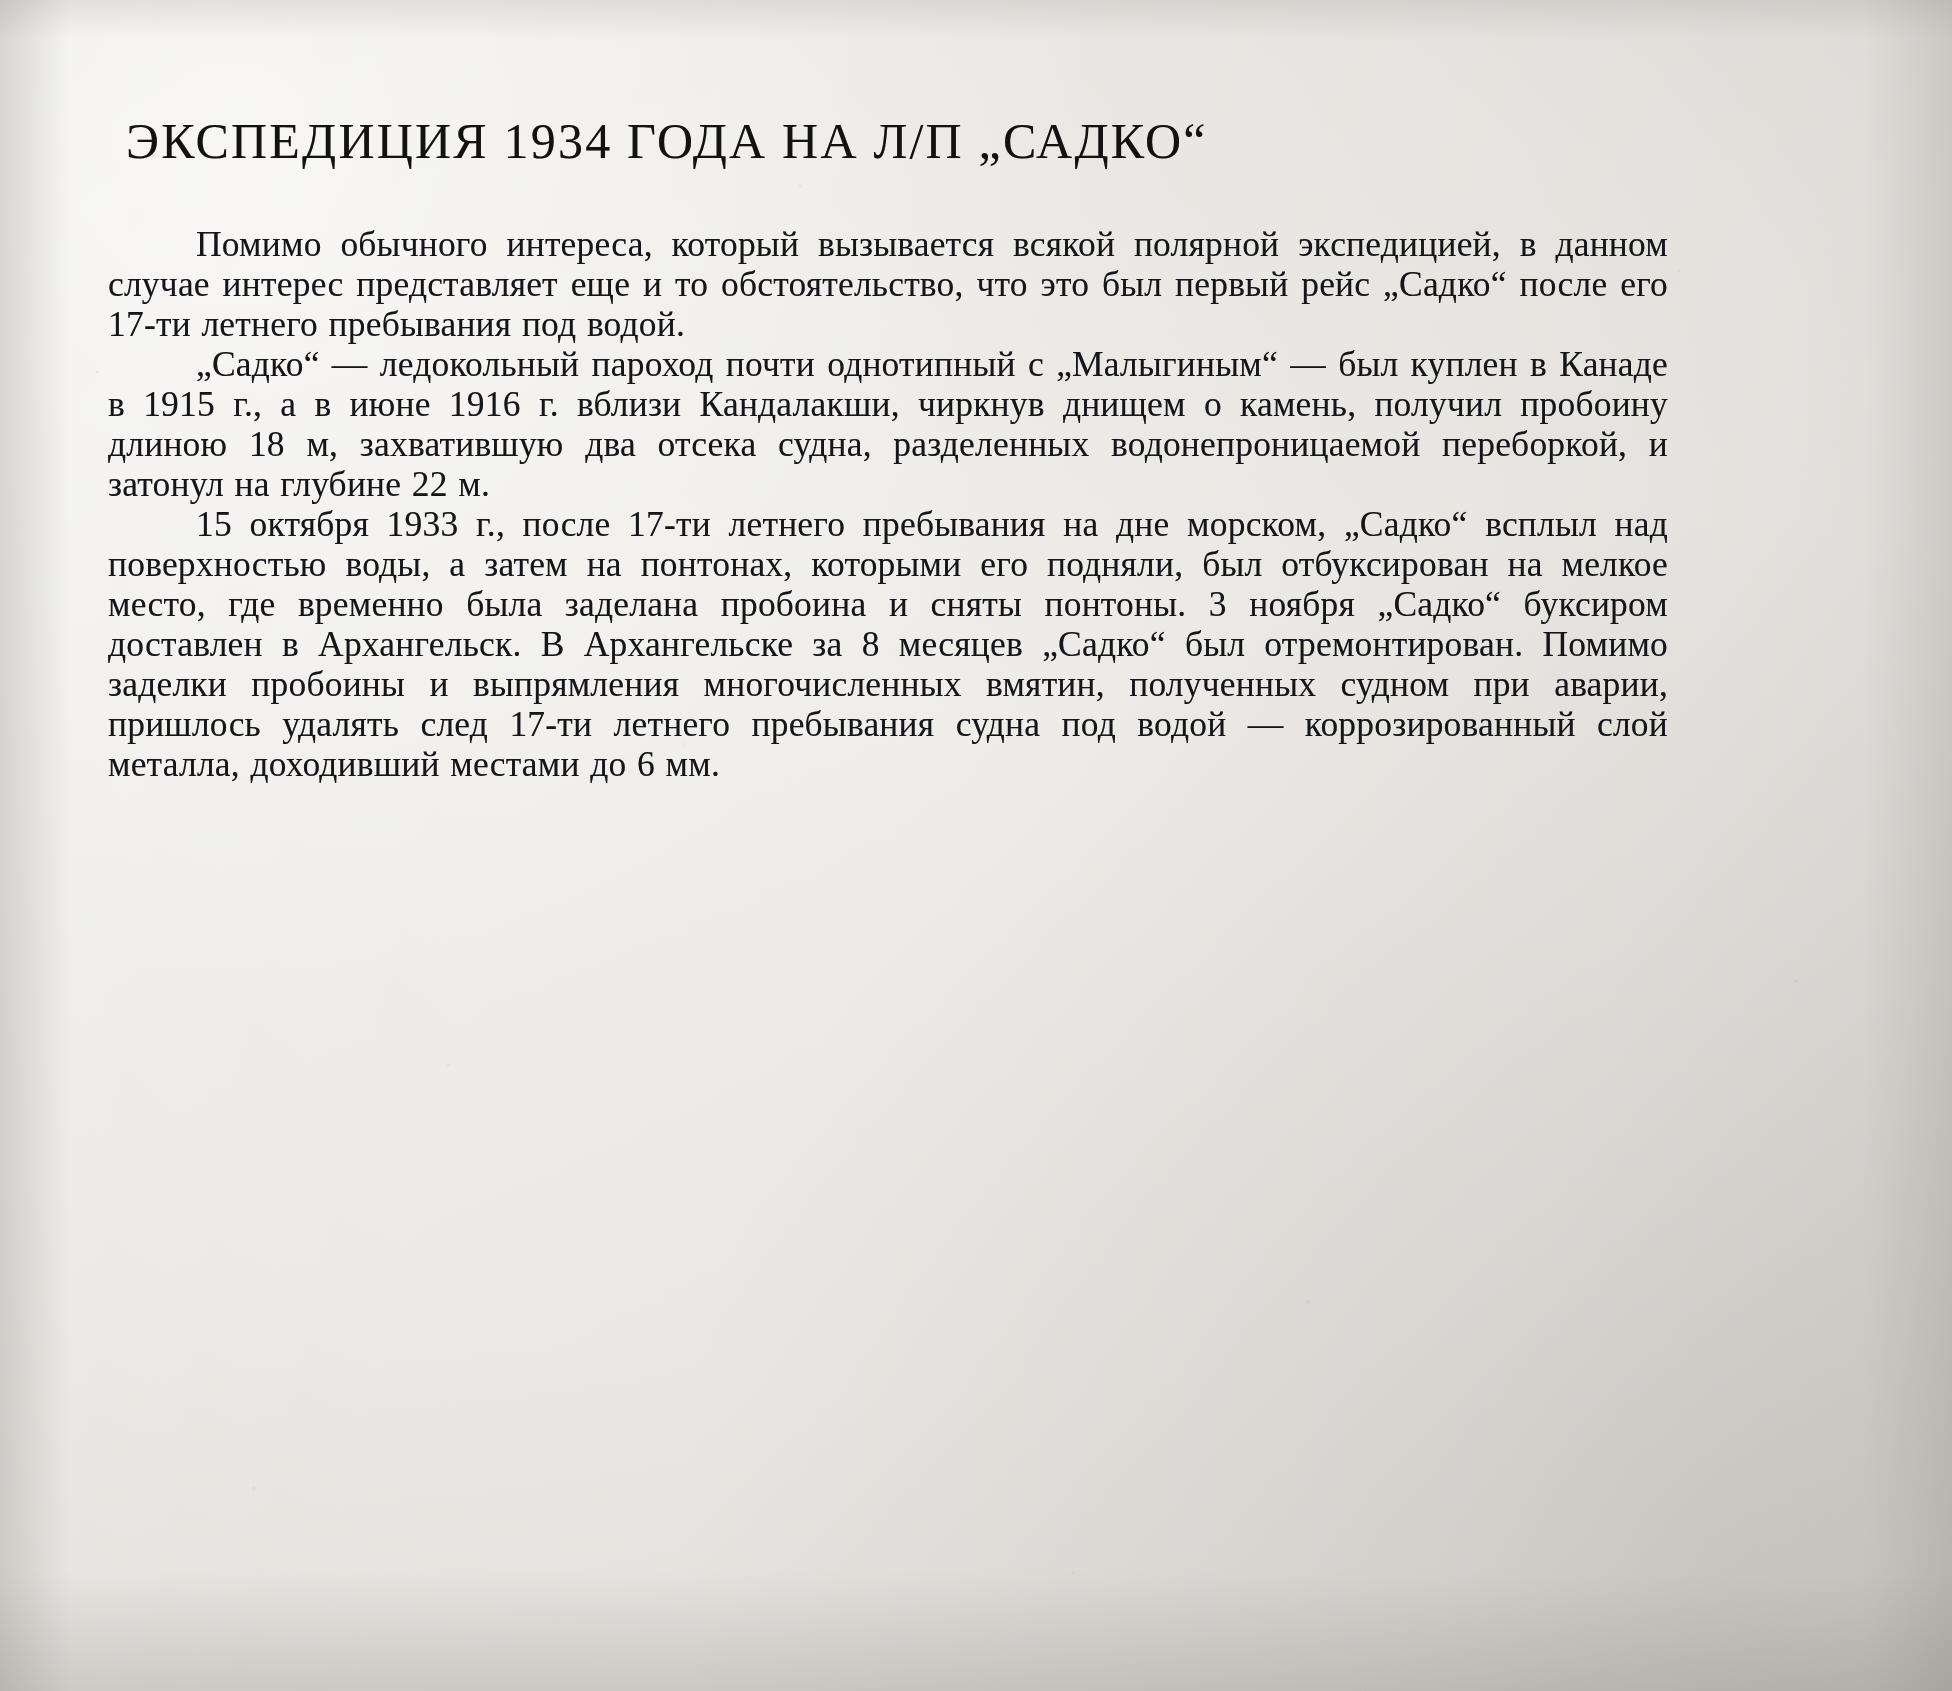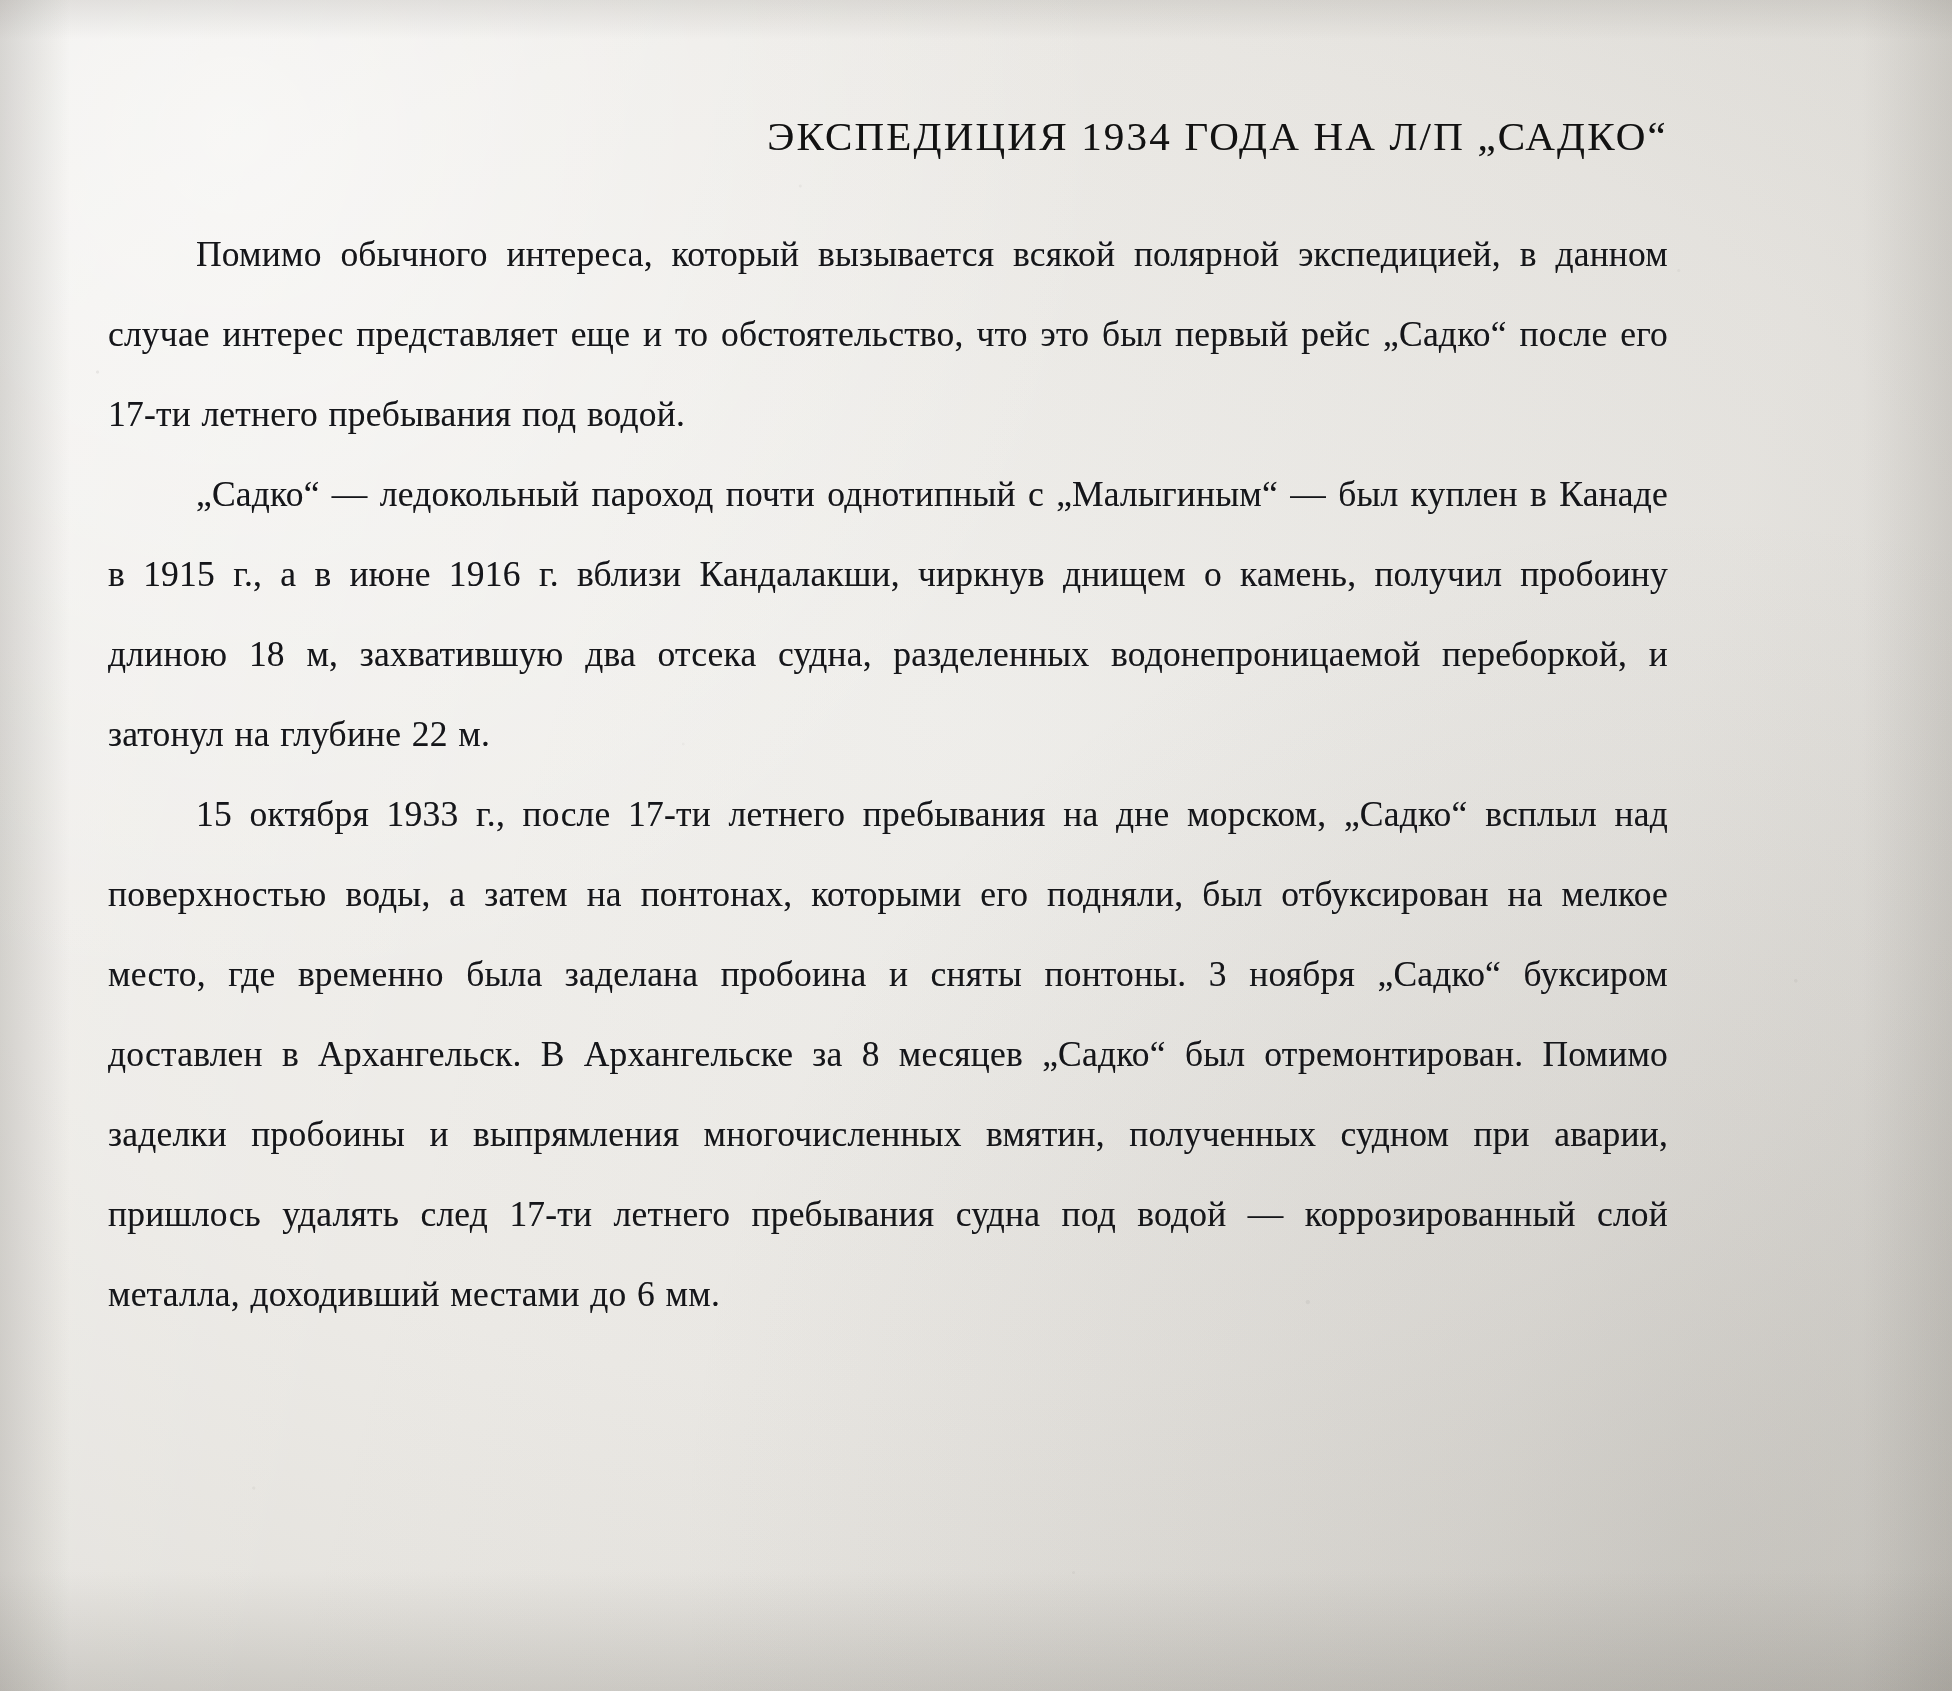--- a/index.html
+++ b/index.html
@@ -64,34 +64,34 @@
   }
 
   .content {
     position: absolute;
     left: 108px;
     top: 112px;
     width: 1560px;
   }
 
   .doc-title {
-    text-align: right;
-    font-size: 41px;
+    text-align: left;
+    font-size: 50px;
     letter-spacing: 2.2px;
     color: #121212;
     margin: 0 0 54px 0;
     padding-left: 18px;
     white-space: nowrap;
     font-weight: 400;
     font-family: "Liberation Serif", serif;
   }
 
   .body-text {
     font-size: 35.5px;
-    line-height: 80px;
+    line-height: 40px;
     color: #15161a;
     text-align: justify;
     text-justify: inter-word;
     letter-spacing: 0.2px;
     word-spacing: 1.5px;
   }
 
   .para {
     margin: 0 0 0 0;
     text-indent: 88px;

